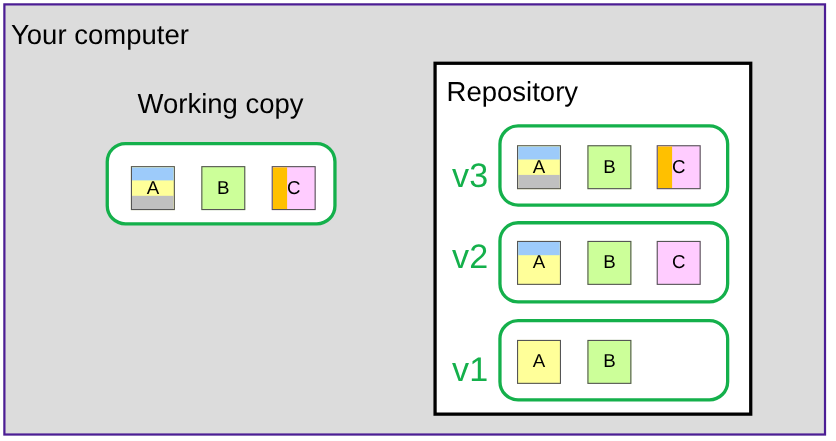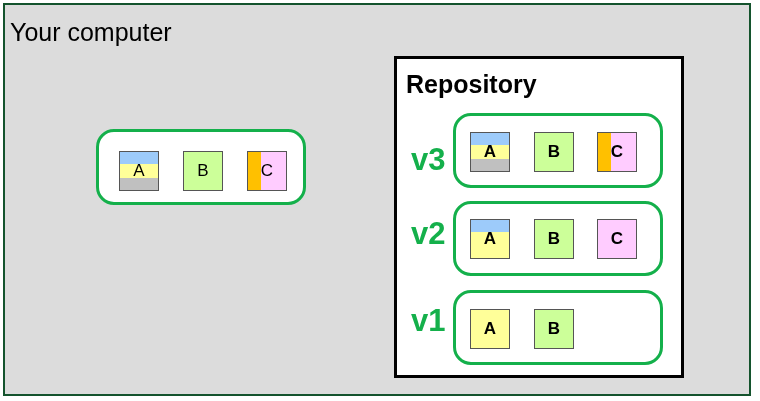--- a/index.html
+++ b/index.html
@@ -1,39 +1,40 @@
 <!DOCTYPE html>
 <html><head>
   <meta charset="utf-8">
   <style>
     html, body { margin: 0; padding: 0; }
     body { width: 760px; height: 401px; background: #ffffff; position: relative; overflow: hidden;
       font-family: "Liberation Sans", "DejaVu Sans", sans-serif; }
     .computer { position: absolute; left: 3px; top: 3px; width: 748px; height: 393px;
-      background: #dcdcdc; border: 2px solid #14532d; box-sizing: border-box; }
+      background: #dcdcdc; border: 2px solid #4c1d95; box-sizing: border-box; }
     .computer-label { position: absolute; left: 5px; top: 15px; font-size: 25px; color: #000; line-height: 1; }
     .wc-label { position: absolute; left: 120px; top: 78px; font-size: 25px; color: #000; line-height: 1; }
     .group { position: absolute; border: 3px solid #14b04b; border-radius: 18px; box-sizing: border-box; }
     .wc-group { left: 91px; top: 124px; width: 210px; height: 76px; background: #ffffff; }
     .repo { position: absolute; left: 394px; top: 56px; width: 290px; height: 322px;
-      background: #ffffff; border: 3px solid #000; box-sizing: border-box; font-weight: bold; }
+      background: #ffffff; border: 3px solid #000; box-sizing: border-box; }
     .repo-label { position: absolute; left: 9px; top: 13px; font-size: 25px; color: #000; line-height: 1; }
     .ver-label { position: absolute; left: 14px; font-size: 31px; color: #14b04b; line-height: 1; }
     .repo-group { left: 56px; width: 210px; height: 75px; background: #ffffff; }
     .file { position: absolute; width: 40px; height: 40px; border: 1px solid #555; box-sizing: border-box;
       display: flex; align-items: center; justify-content: center; font-size: 17px; color: #000; overflow: hidden; }
     .file .txt { position: relative; z-index: 2; }
     .file .layer { position: absolute; left: 0; right: 0; }
     .file .vlayer { position: absolute; top: 0; bottom: 0; }
   </style>
 </head>
 <body>
 
 <div class="computer">
   <div class="computer-label">Your computer</div>
+  <div class="wc-label">Working copy</div>
 
   <div class="group wc-group">
     <div class="file" style="left:20px;top:19px;background:#ffff99;">
       <div class="layer" style="top:0;height:12px;background:#9dcbfa;"></div>
       <div class="layer" style="bottom:0;height:12px;background:#c0c0c0;"></div>
       <span class="txt">A</span>
     </div>
     <div class="file" style="left:84px;top:19px;background:#ccff99;">
       <span class="txt">B</span>
     </div>
@@ -70,21 +71,21 @@
       <span class="txt">A</span>
     </div>
     <div class="file" style="left:78px;top:15px;background:#ccff99;">
       <span class="txt">B</span>
     </div>
     <div class="file" style="left:141px;top:15px;background:#ffccff;">
       <span class="txt">C</span>
     </div>
   </div>
 
-  <div class="ver-label" style="top:246px;text-align:center;">v1</div>
+  <div class="ver-label" style="top:261px;text-align:center;">v1</div>
   <div class="group repo-group" style="top:231px;">
     <div class="file" style="left:14px;top:16px;background:#ffff99;">
       <span class="txt">A</span>
     </div>
     <div class="file" style="left:78px;top:16px;background:#ccff99;">
       <span class="txt">B</span>
     </div>
   </div>
 </div>
 

